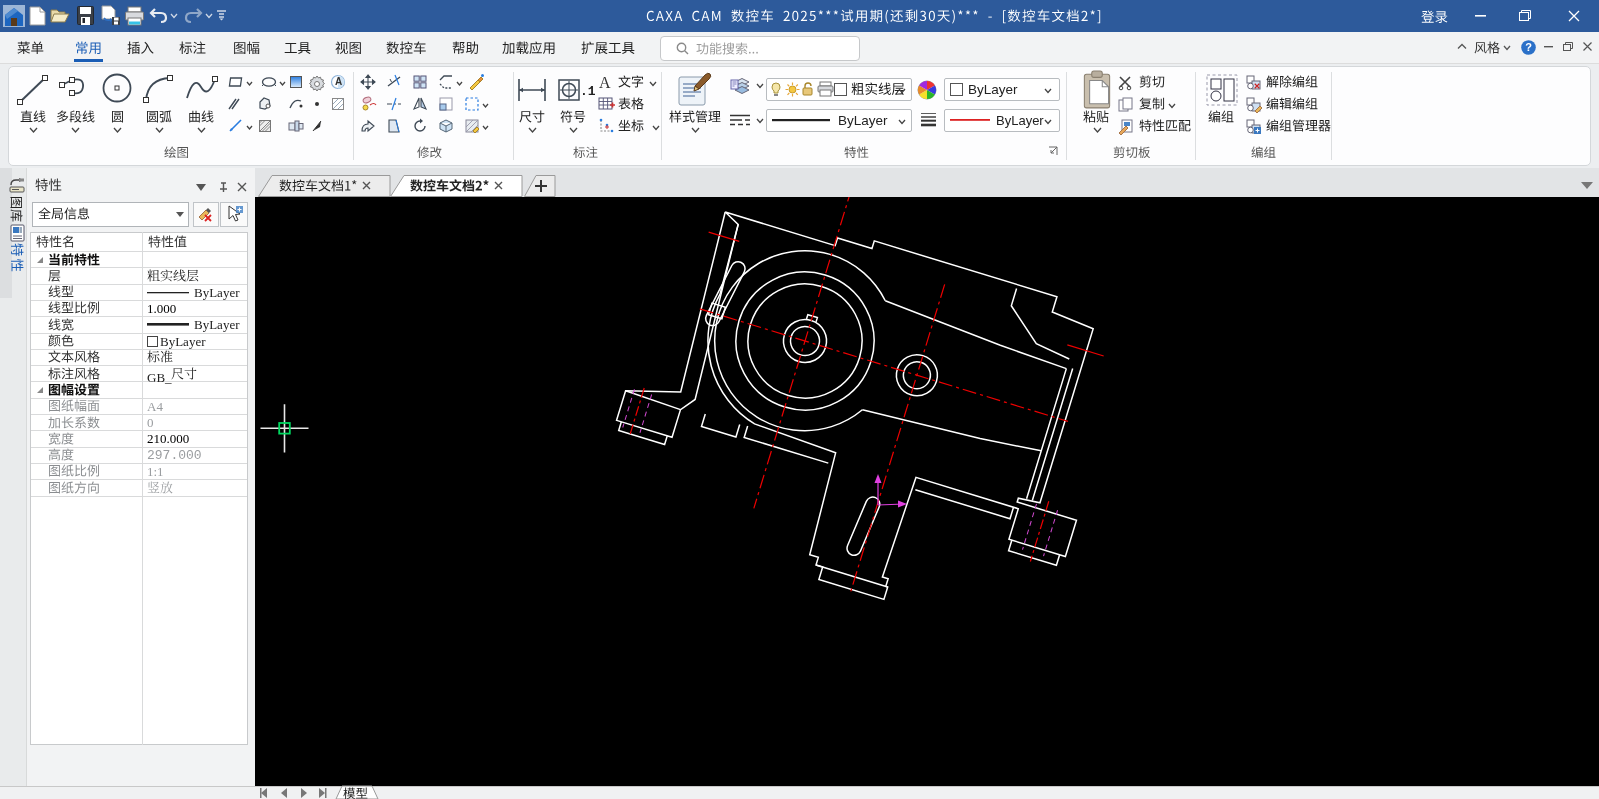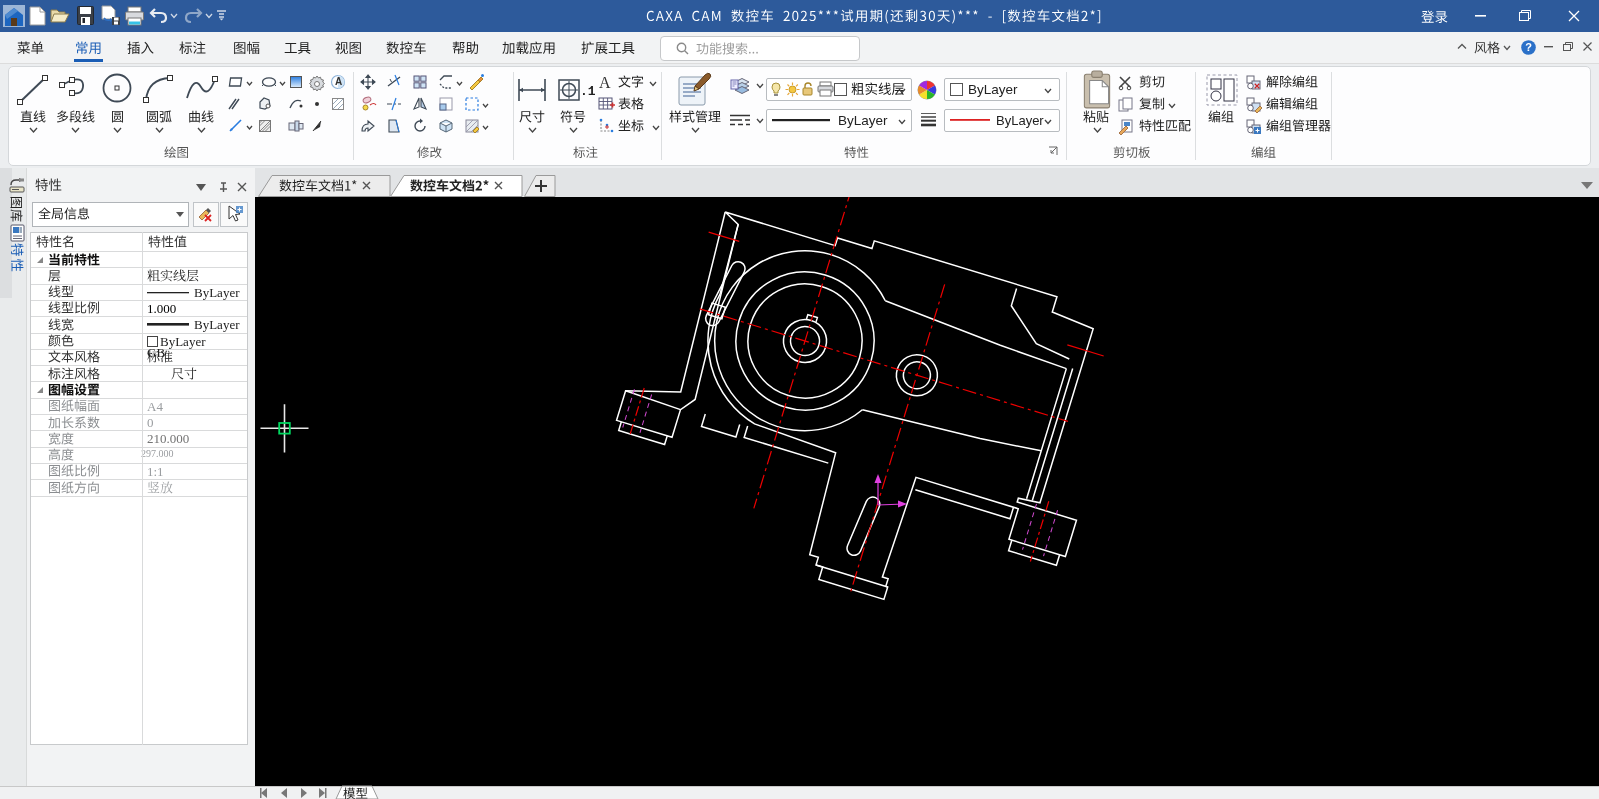--- a/index.html
+++ b/index.html
@@ -983,21 +983,21 @@
     </svg>
     <div class="abs" style="left:31px;top:381.4px;width:216px;height:1px;background:#d9dadb"></div>
     <svg style="position:absolute;left:48.0px;top:366.6px;overflow:visible;" width="52.0" height="13.0">
       <g fill="#333" transform="translate(0,11.44) scale(0.01300,-0.01300)">
         <use href="#g32s" x="0"></use>
         <use href="#g33s" x="1000"></use>
         <use href="#g51s" x="2000"></use>
         <use href="#g52s" x="3000"></use>
       </g>
     </svg>
-    <div class="abs" style="left:147px;top:345px;font-family:'Liberation Serif',serif;font-size:13px;color:#222">GB_</div>
+    <div class="abs" style="left:147px;top:370px;font-family:'Liberation Serif',serif;font-size:13px;color:#222">GB_</div>
     <svg style="position:absolute;left:171.0px;top:366.6px;overflow:visible;" width="26.0" height="13.0">
       <g fill="#222" transform="translate(0,11.44) scale(0.01300,-0.01300)">
         <use href="#g126f" x="0"></use>
         <use href="#g127f" x="1000"></use>
       </g>
     </svg>
     <div class="abs" style="left:31px;top:397.7px;width:216px;height:1px;background:#d9dadb"></div>
     <svg style="position:absolute;left:36px;top:386.4px;overflow:visible" width="8" height="8" viewBox="0 0 8 8">
       <path d="M7,1 L7,7 L1,7 Z" fill="#888"></path>
     </svg>
@@ -1029,29 +1029,29 @@
       </g>
     </svg>
     <div class="abs" style="left:147px;top:415.0px;font-family:'Liberation Serif',serif;font-size:13px;color:#9a9da0">0</div>
     <div class="abs" style="left:31px;top:446.6px;width:216px;height:1px;background:#d9dadb"></div>
     <svg style="position:absolute;left:48.0px;top:431.8px;overflow:visible;" width="26.0" height="13.0">
       <g fill="#8a8d90" transform="translate(0,11.44) scale(0.01300,-0.01300)">
         <use href="#g120s" x="0"></use>
         <use href="#g136s" x="1000"></use>
       </g>
     </svg>
-    <div class="abs" style="left:147px;top:431.3px;font-family:'Liberation Serif',serif;font-size:13px;color:#737373">210.000</div>
+    <div class="abs" style="left:147px;top:431.3px;font-family:'Liberation Serif',serif;font-size:13px;color:#000000">210.000</div>
     <div class="abs" style="left:31px;top:462.9px;width:216px;height:1px;background:#d9dadb"></div>
     <svg style="position:absolute;left:48.0px;top:448.1px;overflow:visible;" width="26.0" height="13.0">
       <g fill="#8a8d90" transform="translate(0,11.44) scale(0.01300,-0.01300)">
         <use href="#g137s" x="0"></use>
         <use href="#g136s" x="1000"></use>
       </g>
     </svg>
-    <div class="abs" style="left:141px;top:447.6px;font-family:Liberation Serif, serif;font-size:10px;color:#9a9da0">297.000</div>
+    <div class="abs" style="left:147px;top:447.6px;font-family:Liberation Mono, monospace;font-size:13px;color:#9a9da0">297.000</div>
     <div class="abs" style="left:31px;top:479.2px;width:216px;height:1px;background:#d9dadb"></div>
     <svg style="position:absolute;left:48.0px;top:464.4px;overflow:visible;" width="52.0" height="13.0">
       <g fill="#8a8d90" transform="translate(0,11.44) scale(0.01300,-0.01300)">
         <use href="#g34s" x="0"></use>
         <use href="#g132s" x="1000"></use>
         <use href="#g118s" x="2000"></use>
         <use href="#g119s" x="3000"></use>
       </g>
     </svg>
     <div class="abs" style="left:147px;top:463.9px;font-family:'Liberation Serif',serif;font-size:13px;color:#9a9da0">1:1</div>

